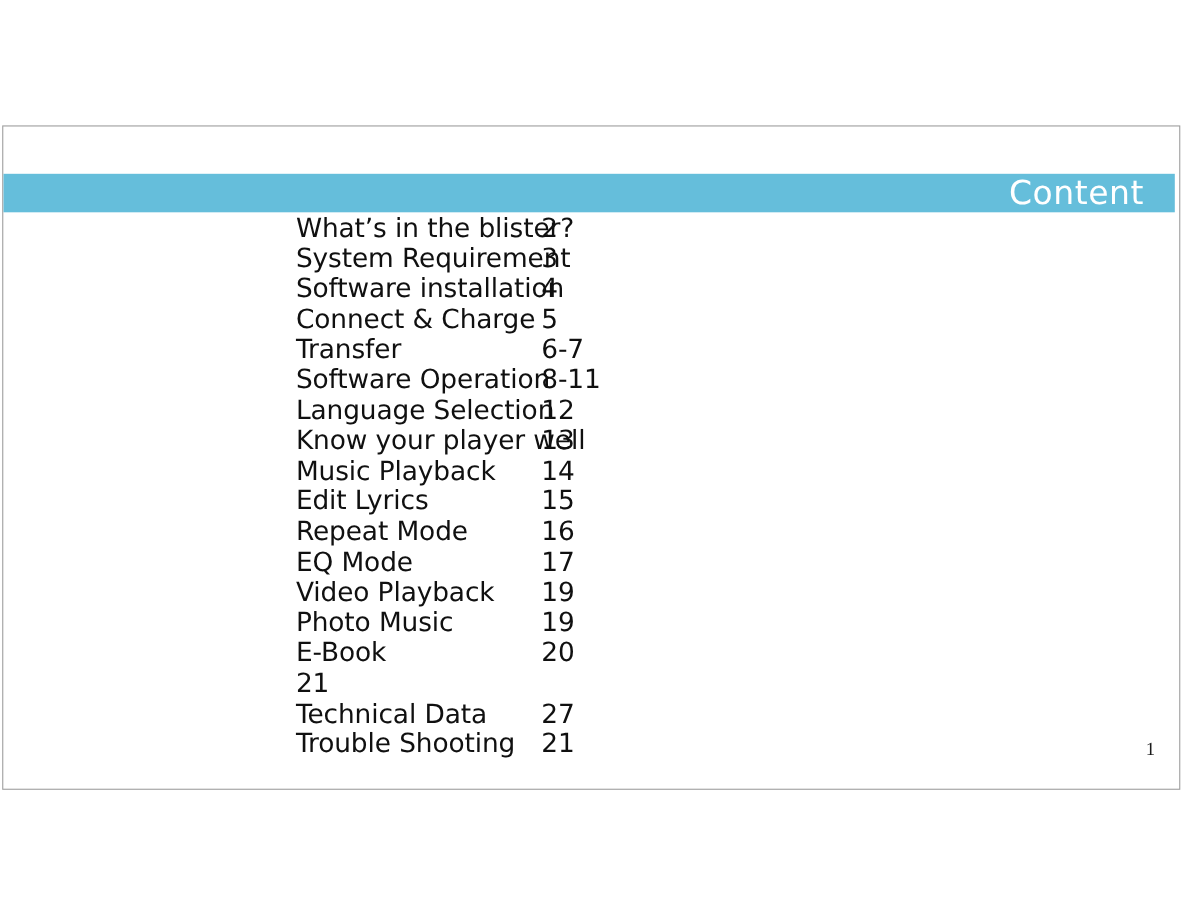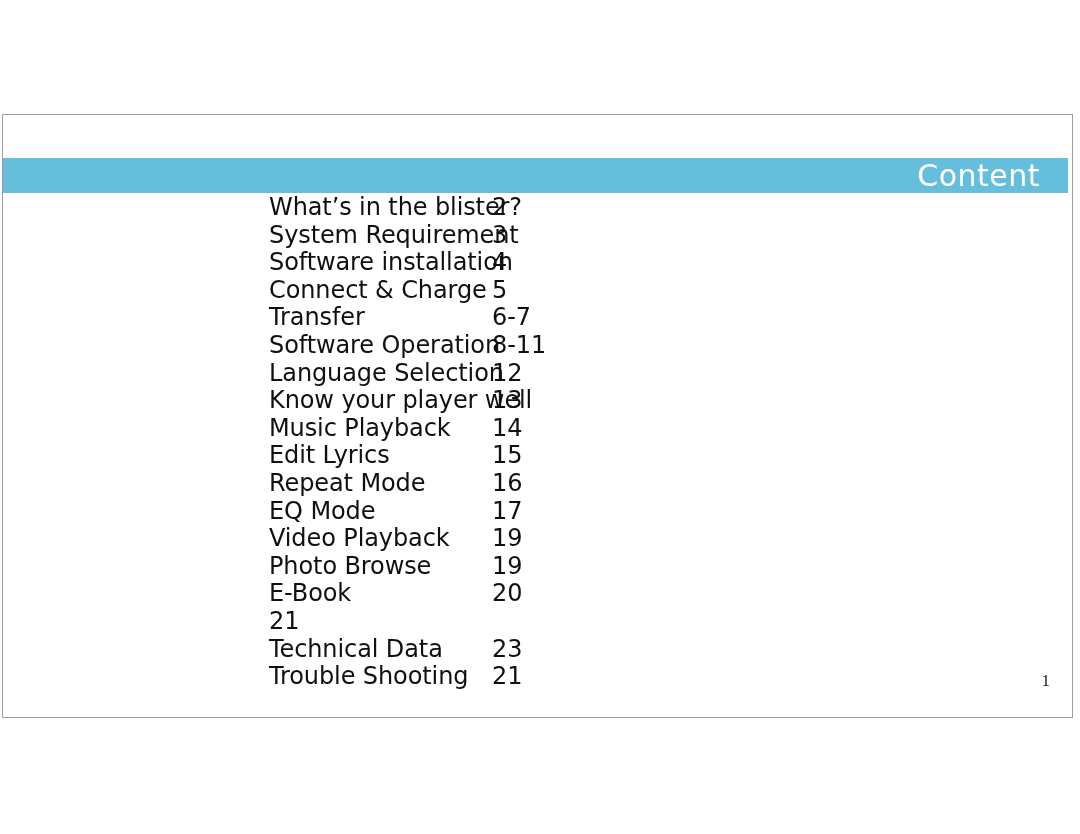--- a/index.html
+++ b/index.html
@@ -149,33 +149,33 @@
       </div>
       <div class="toc-row">
         <span class="toc-label">EQ Mode</span>
         <span class="toc-page">17</span>
       </div>
       <div class="toc-row">
         <span class="toc-label">Video Playback</span>
         <span class="toc-page">19</span>
       </div>
       <div class="toc-row">
-        <span class="toc-label">Photo Browse</span>
+        <span class="toc-label">Photo Music</span>
         <span class="toc-page">19</span>
       </div>
       <div class="toc-row">
         <span class="toc-label">E-Book</span>
         <span class="toc-page">20</span>
       </div>
       <div class="toc-row">
         <span class="toc-page">21</span>
       </div>
       <div class="toc-row">
         <span class="toc-label">Technical Data</span>
-        <span class="toc-page">23</span>
+        <span class="toc-page">27</span>
       </div>
       <div class="toc-row">
         <span class="toc-label">Trouble Shooting</span>
         <span class="toc-page">21</span>
       </div>
     </div>
 
   <div id="page-number">1</div>
 
 </div>

